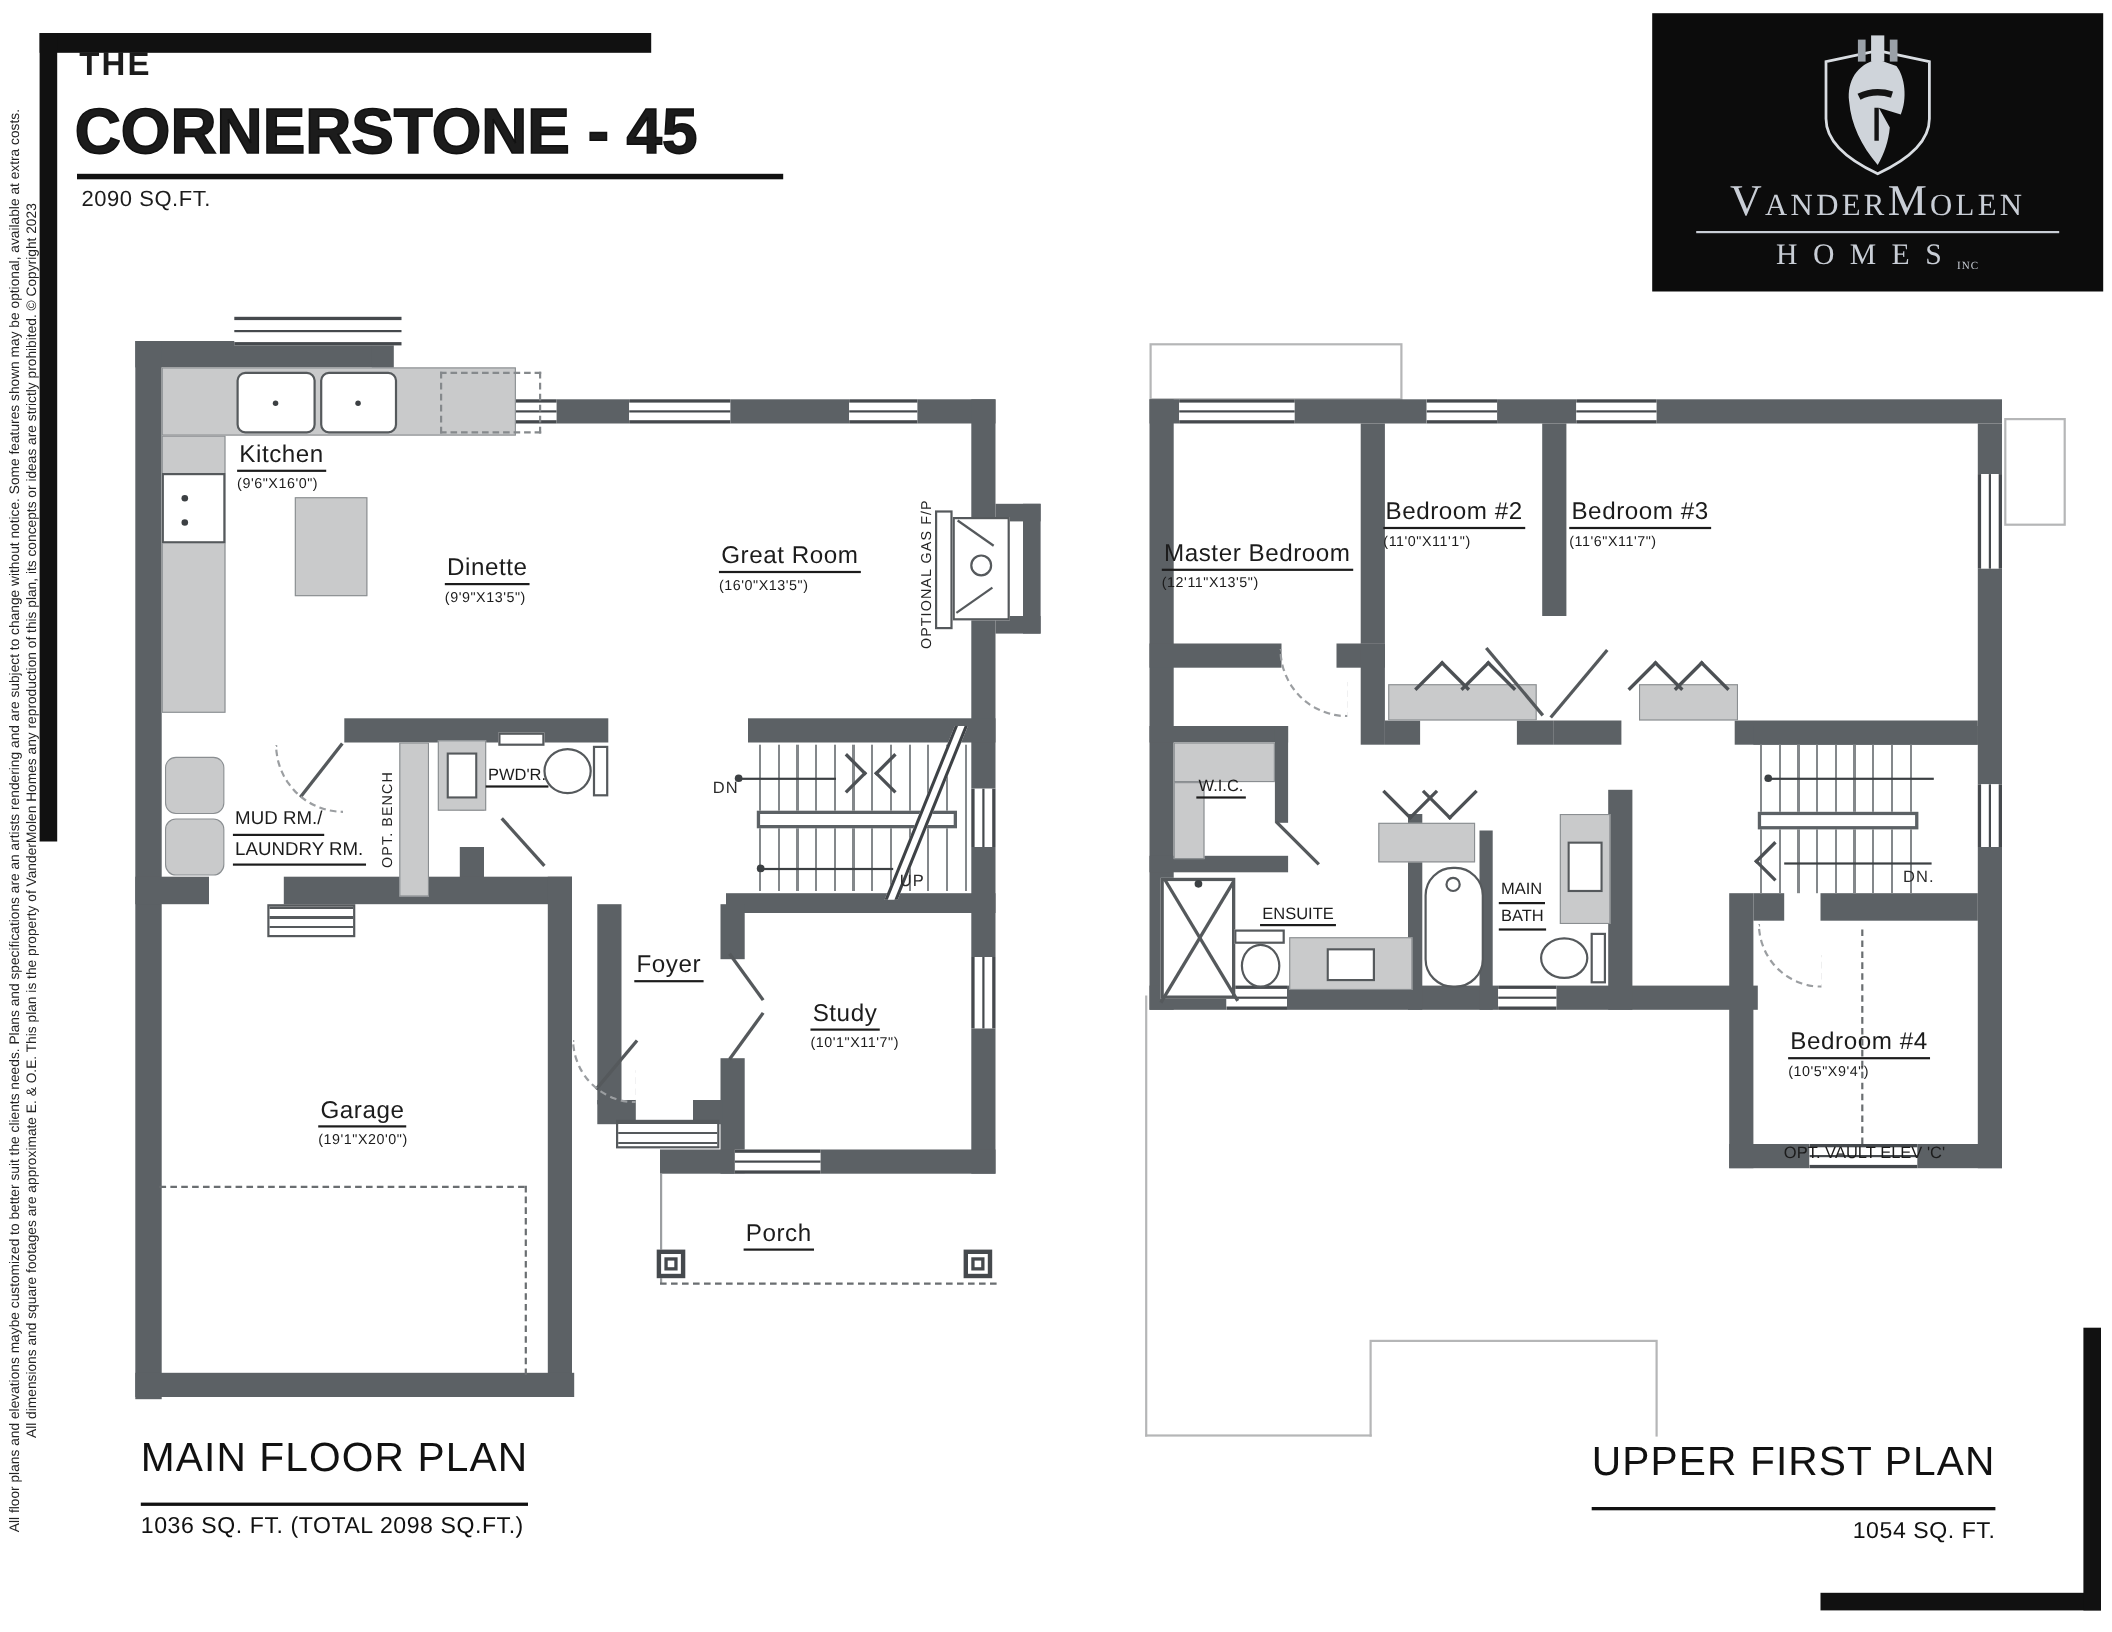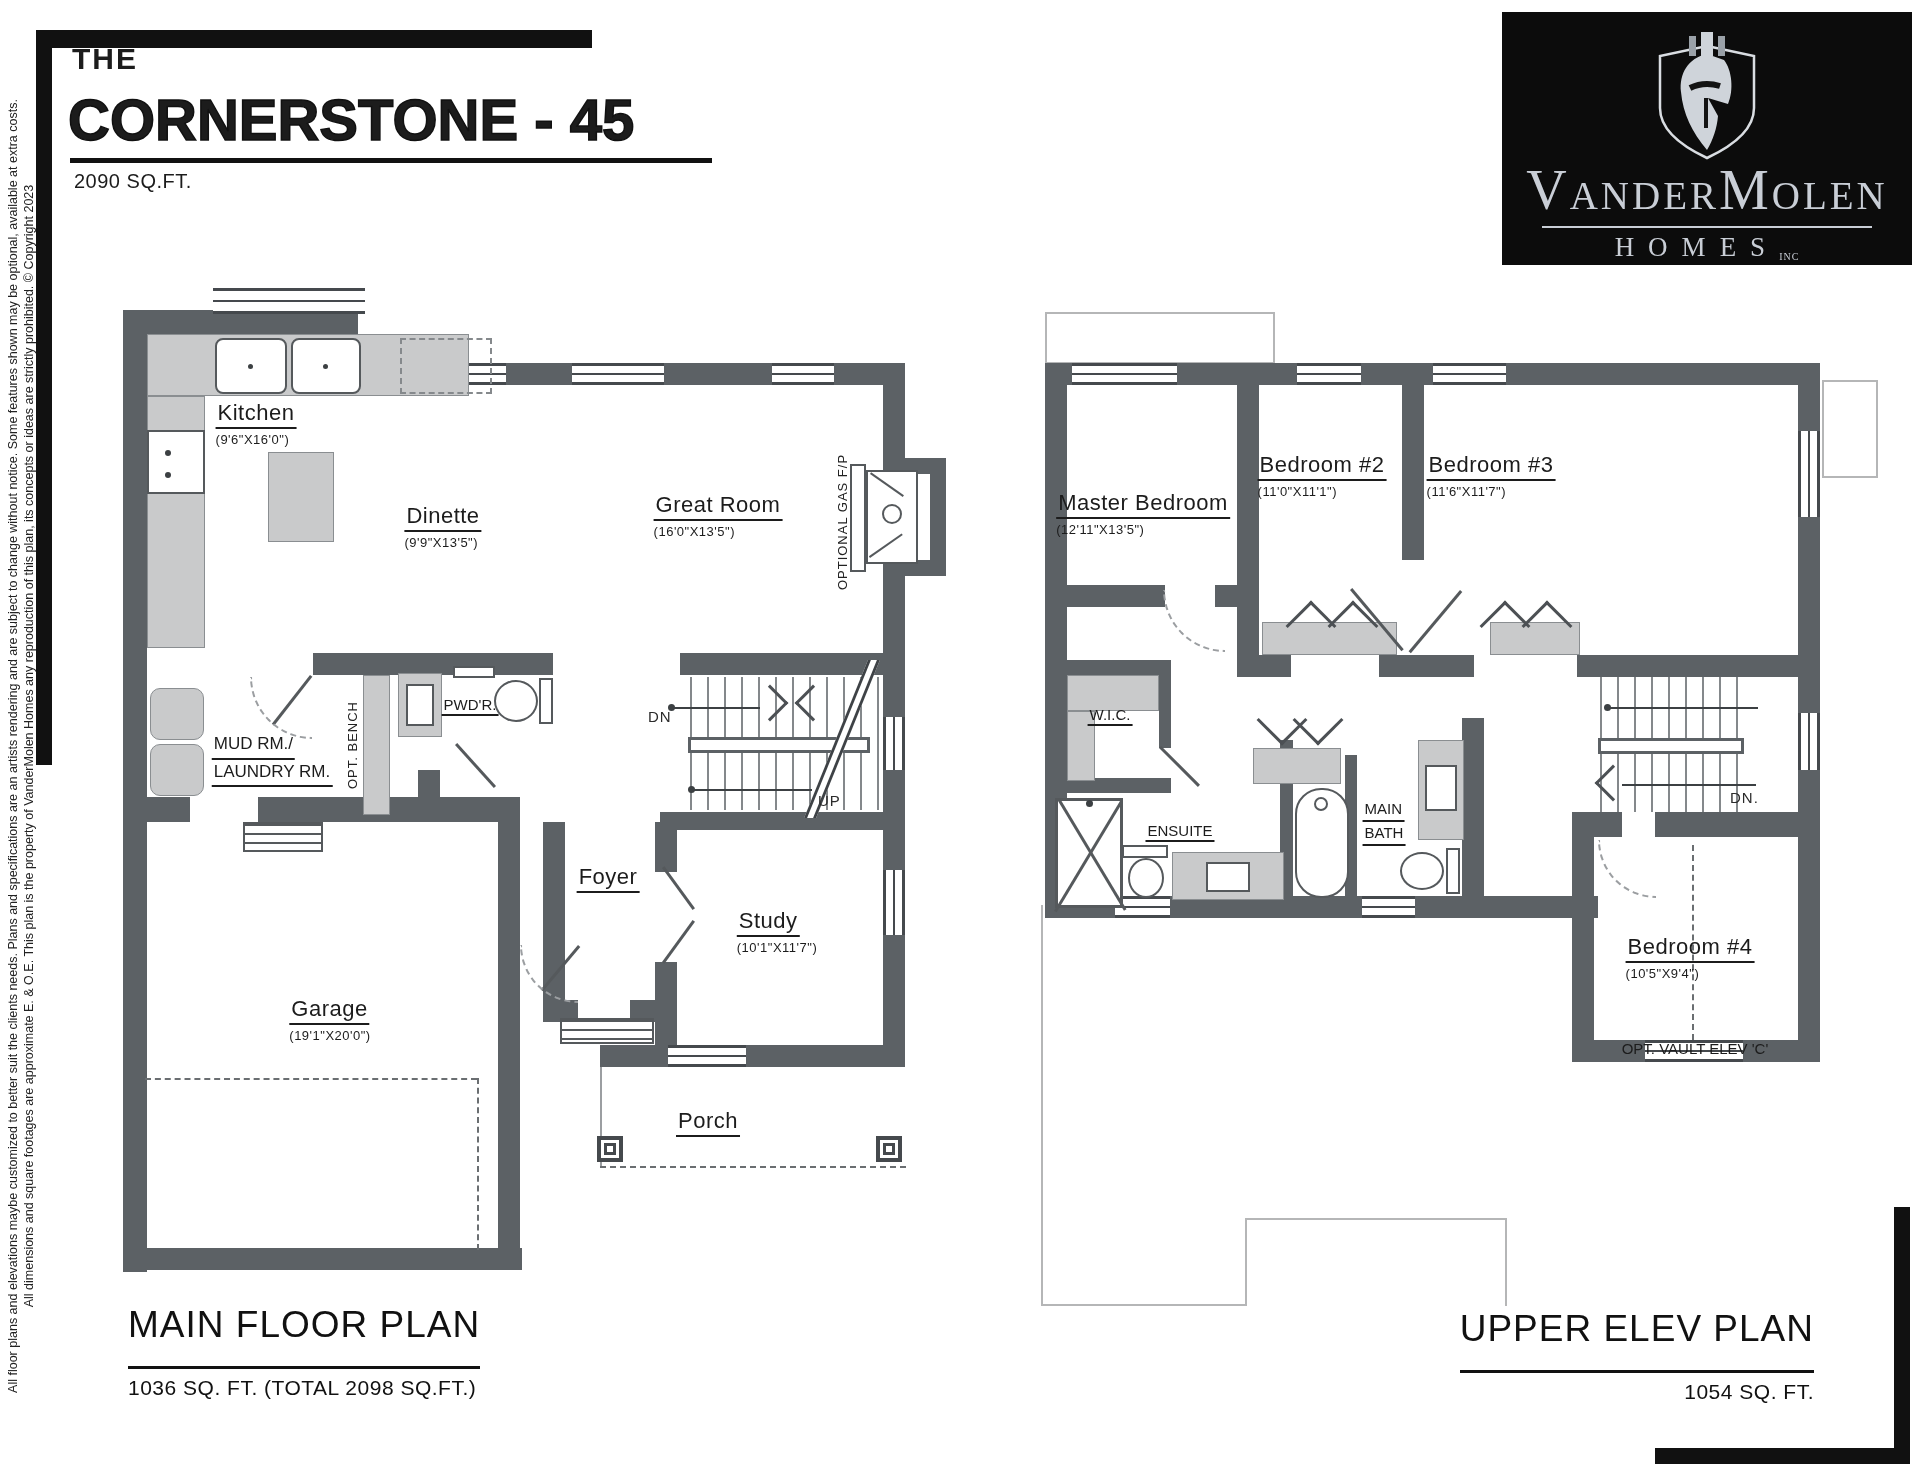--- a/index.html
+++ b/index.html
@@ -44,21 +44,21 @@
   .tag{position:absolute;font-size:15px;color:#2b2b2b;z-index:6;letter-spacing:1px;}
   .vtext{position:absolute;white-space:nowrap;transform:translate(-50%,-50%) rotate(-90deg);font-size:13px;color:#222;letter-spacing:1px;z-index:6;}
   
   .h-pre{position:absolute;left:72px;top:42px;font-size:30px;font-weight:bold;letter-spacing:2px;}
   .h-title{position:absolute;left:68px;top:86px;font-size:58px;font-weight:bold;letter-spacing:0;-webkit-text-stroke:1.5px #111;}
   .h-rule{position:absolute;left:70px;top:158px;width:642px;height:5px;background:#111;}
   .h-sqft{position:absolute;left:74px;top:170px;font-size:20px;letter-spacing:.5px;}
   
   .logo{position:absolute;left:1502px;top:12px;width:410px;height:253px;background:#0c0c0c;text-align:center;}
   .logo .brand{display:block;margin-top:150px;font-family:"Liberation Serif",serif;font-variant:small-caps;
-               font-size:56px;letter-spacing:3px;color:#c9ced6;line-height:1;}
+               font-size:40px;letter-spacing:3px;color:#c9ced6;line-height:1;}
   .logo .brule{display:block;width:330px;height:2px;background:#c9ced6;margin:8px auto 4px;}
   .logo .homes{font-family:"Liberation Serif",serif;font-size:27px;letter-spacing:14px;color:#c9ced6;}
   .logo .inc{font-family:"Liberation Serif",serif;font-size:10px;letter-spacing:1px;color:#c9ced6;vertical-align:sub;}
   .logo svg{position:absolute;left:140px;top:20px;}
   
   .disc{position:absolute;left:6px;top:1462px;width:1432px;transform:rotate(-90deg);transform-origin:0 0;
         font-size:12.5px;color:#222;text-align:center;line-height:1.25;z-index:6;}
   
   .ptwrap{position:absolute;z-index:6;}
   .pt{font-size:37px;letter-spacing:1px;color:#111;border-bottom:3px solid #111;padding-bottom:20px;display:inline-block;}
@@ -342,17 +342,17 @@
   </div>
   <div class="rl" style="left:1695px;top:1040px">
     <span class="s15">OPT. VAULT ELEV 'C'</span>
   </div>
 
   <div class="ptwrap" style="left:128px;top:1304px">
     <div class="pt">MAIN FLOOR PLAN</div>
     <div class="ps">1036 SQ. FT. (TOTAL 2098 SQ.FT.)</div>
   </div>
   <div class="ptwrap right" style="right:106px;top:1308px;text-align:right">
-    <div class="pt">UPPER ELEV PLAN</div>
+    <div class="pt">UPPER FIRST PLAN</div>
     <div class="ps">1054 SQ. FT.</div>
   </div>
 
 </div>
 
 </body></html>

